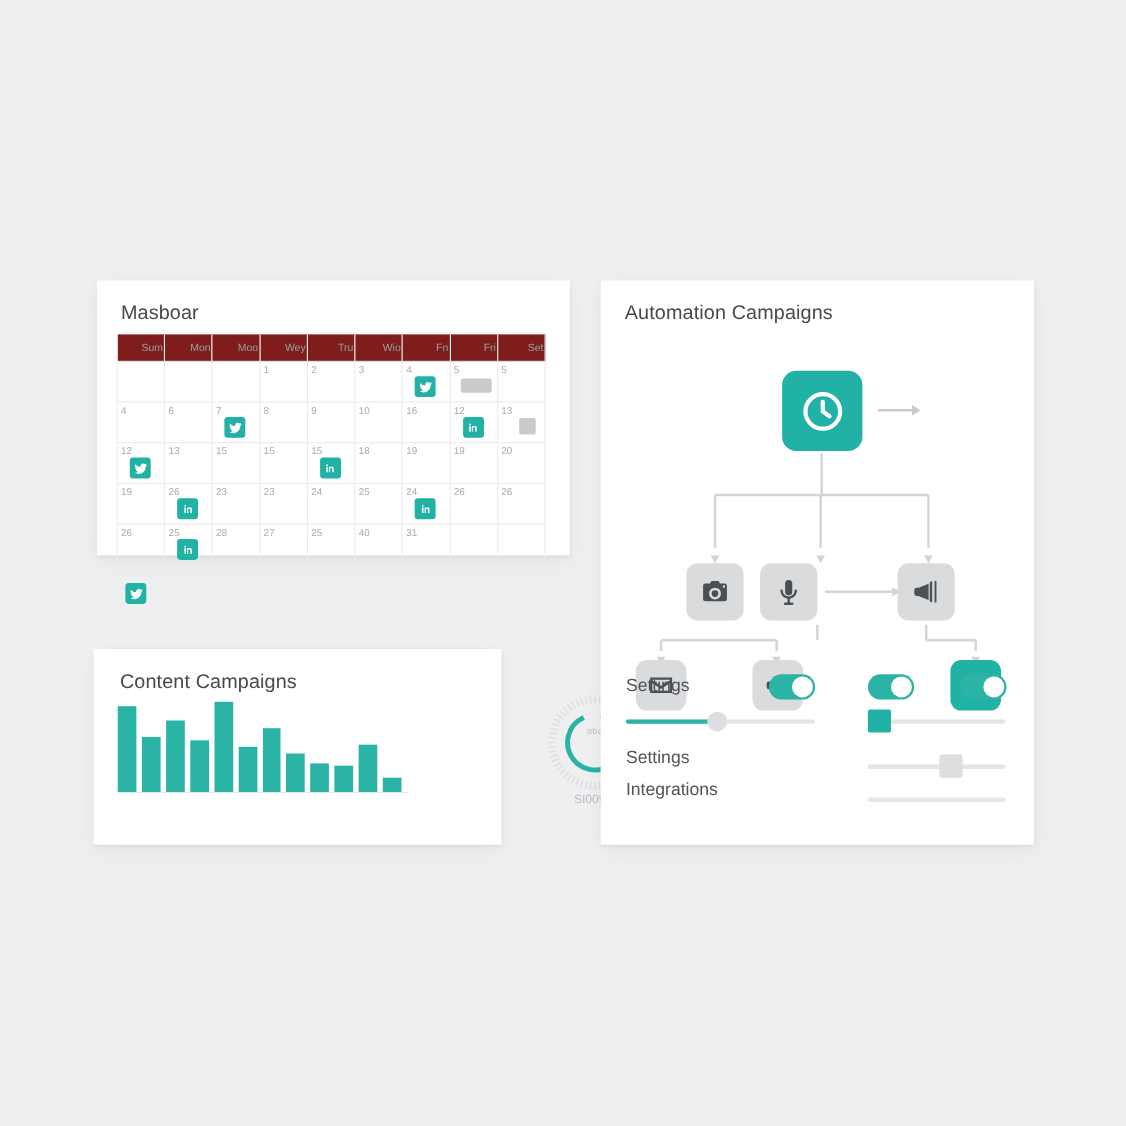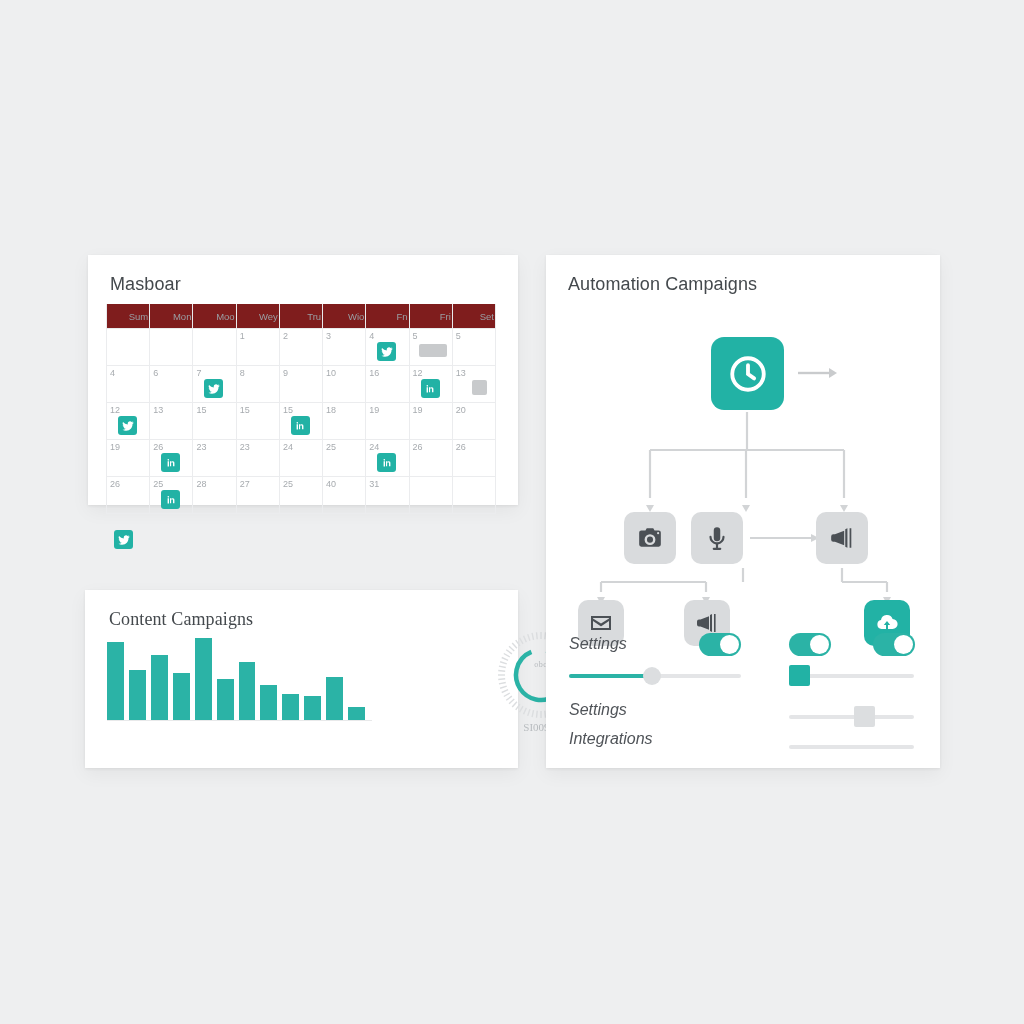--- a/index.html
+++ b/index.html
@@ -15,21 +15,21 @@
     position: relative;
   }
 
   
   .card {
     position: absolute;
     background: #ffffff;
     box-shadow: 0 1px 3px rgba(0,0,0,0.07), 0 6px 18px rgba(0,0,0,0.05);
   }
   #calendar-card { left: 88px;  top: 255px; width: 430px; height: 250px; }
-  #campaigns-card{ left: 85px;  top: 590px; width: 433px; height: 178px; font-family: Liberation Serif, serif; }
+  #campaigns-card{ left: 85px;  top: 590px; width: 371px; height: 178px; }
   #workflow-card { left: 546px; top: 255px; width: 394px; height: 513px; }
 
   .card-title {
     font-size: 18px;
     color: #44494d;
     letter-spacing: .1px;
     position: absolute;
   }
   #calendar-title  { left: 22px; top: 19px; }
   #campaigns-title { left: 24px; top: 19px; }
@@ -116,21 +116,21 @@
   #node-camera { left: 78px;  top: 212px; width: 52px; height: 52px; }
   #node-mic    { left: 145px; top: 212px; width: 52px; height: 52px; }
   #node-mega1  { left: 270px; top: 212px; width: 52px; height: 52px; }
   #node-mail   { left: 32px;  top: 300px; width: 46px; height: 46px; }
   #node-mega2  { left: 138px; top: 300px; width: 46px; height: 46px; }
   #node-cloud  { left: 318px; top: 300px; width: 46px; height: 46px; }
   #node-camera svg,#node-mic svg,#node-mega1 svg { width: 26px; height: 26px; }
   #node-mail svg,#node-mega2 svg,#node-cloud svg { width: 24px; height: 24px; }
 
   
-  #settings { position: absolute; left: 0; top: 370px; width: 323px; height: 143px; font-style: italic; }
+  #settings { position: absolute; left: 0; top: 350px; width: 323px; height: 143px; }
   .set-label { position: absolute; font-size: 16px; color: #4f5358; }
   #lbl-1 { left: 23px; top: 10px; }
   #lbl-2 { left: 23px; top: 76px; }
   #lbl-3 { left: 23px; top: 105px; }
 
   .toggle {
     position: absolute;
     width: 42px; height: 23px; border-radius: 12px; background: #2bb3a6;
   }
   .toggle .knob {

